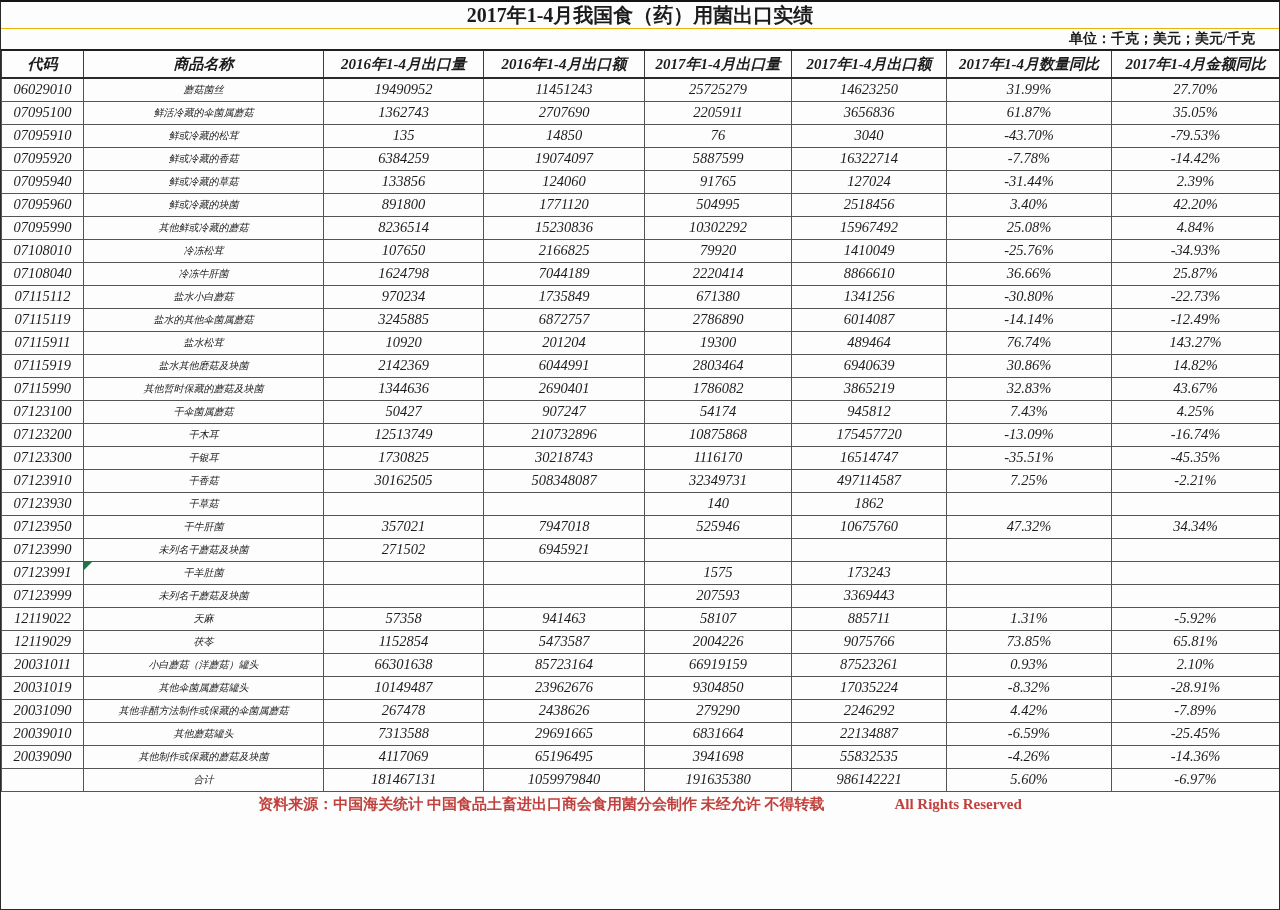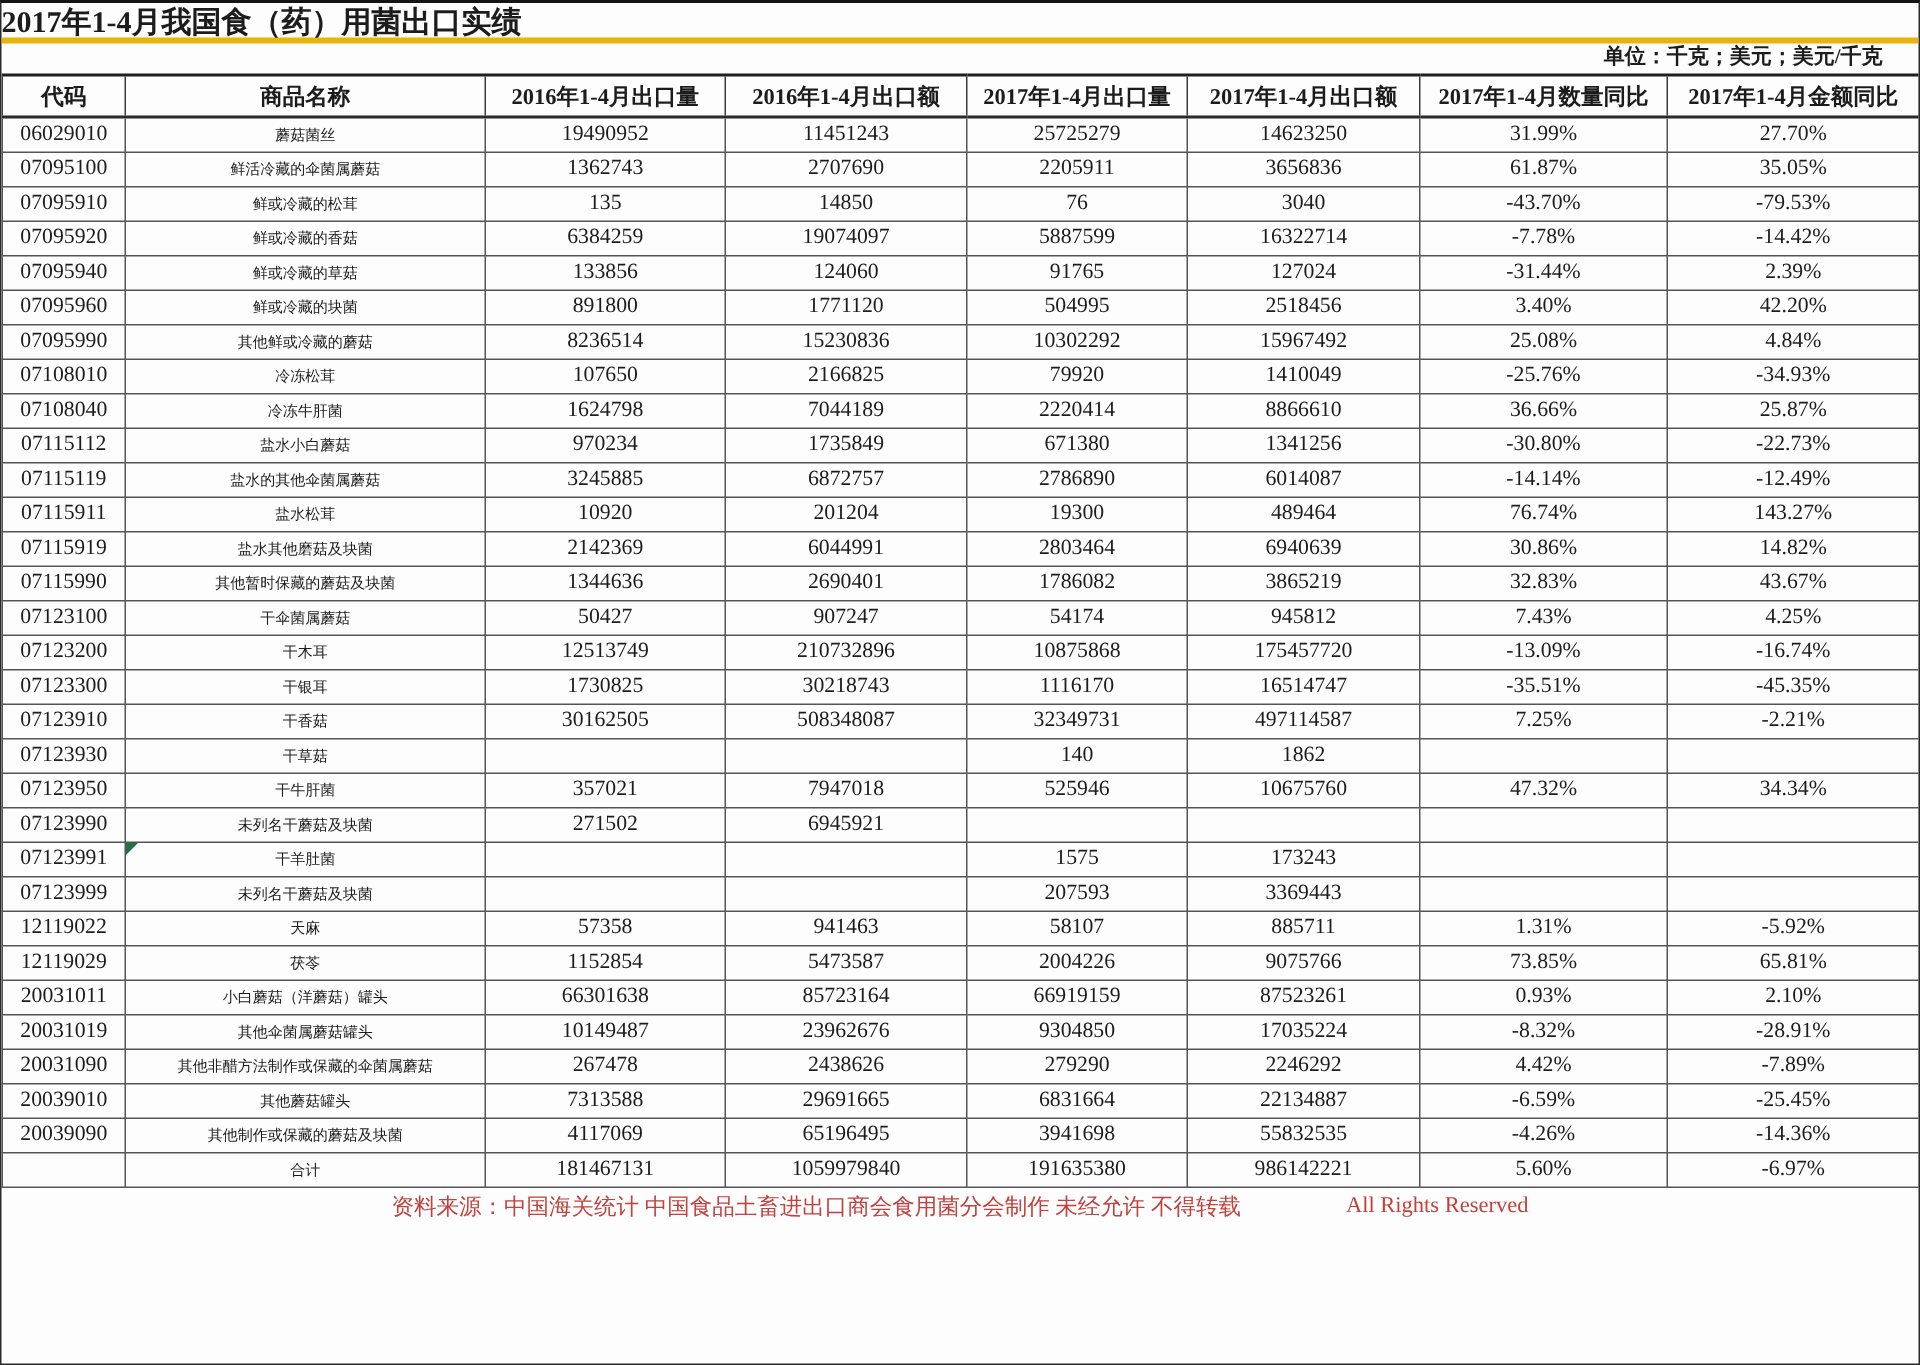--- a/index.html
+++ b/index.html
@@ -14,38 +14,40 @@
     margin: 0;
     background: #fdfdfd;
     border: 1px solid #2a2a2a;
     border-top: 2px solid #141414;
     overflow: hidden;
     color: #1c1c1c;
   }
   .title-bar {
     height: 27px;
     line-height: 26px;
+    text-align: center;
     font-weight: bold;
     font-size: 20px;
-    border-bottom: 4px solid #eab308;
+    border-bottom: 1px solid #eab308;
     white-space: nowrap;
   }
   .unit-bar {
     height: 20px;
     line-height: 20px;
     text-align: right;
     font-weight: bold;
     font-size: 14px;
     padding-right: 24px;
     white-space: nowrap;
   }
   table.export-table {
     width: 1278px;
     border-collapse: collapse;
     table-layout: fixed;
+    font-style: italic;
   }
   .export-table col.c-code   { width: 82px; }
   .export-table col.c-name   { width: 240px; }
   .export-table col.c-q16    { width: 160px; }
   .export-table col.c-v16    { width: 161px; }
   .export-table col.c-q17    { width: 147px; }
   .export-table col.c-v17    { width: 155px; }
   .export-table col.c-qyoy   { width: 165px; }
   .export-table col.c-vyoy   { width: 168px; }
   .export-table th {
@@ -80,21 +82,21 @@
     border-top: 8px solid #217346;
     border-right: 8px solid transparent;
   }
   .footer-bar {
     height: 25px;
     display: flex;
     align-items: center;
     justify-content: center;
     gap: 70px;
     font-size: 15px;
-    font-weight: normal;
+    font-weight: bold;
     white-space: nowrap;
   }
 </style>
 </head>
 <body>
 
 <div class="page">
 
   <div class="title-bar">2017年1-4月我国食（药）用菌出口实绩</div>
 

